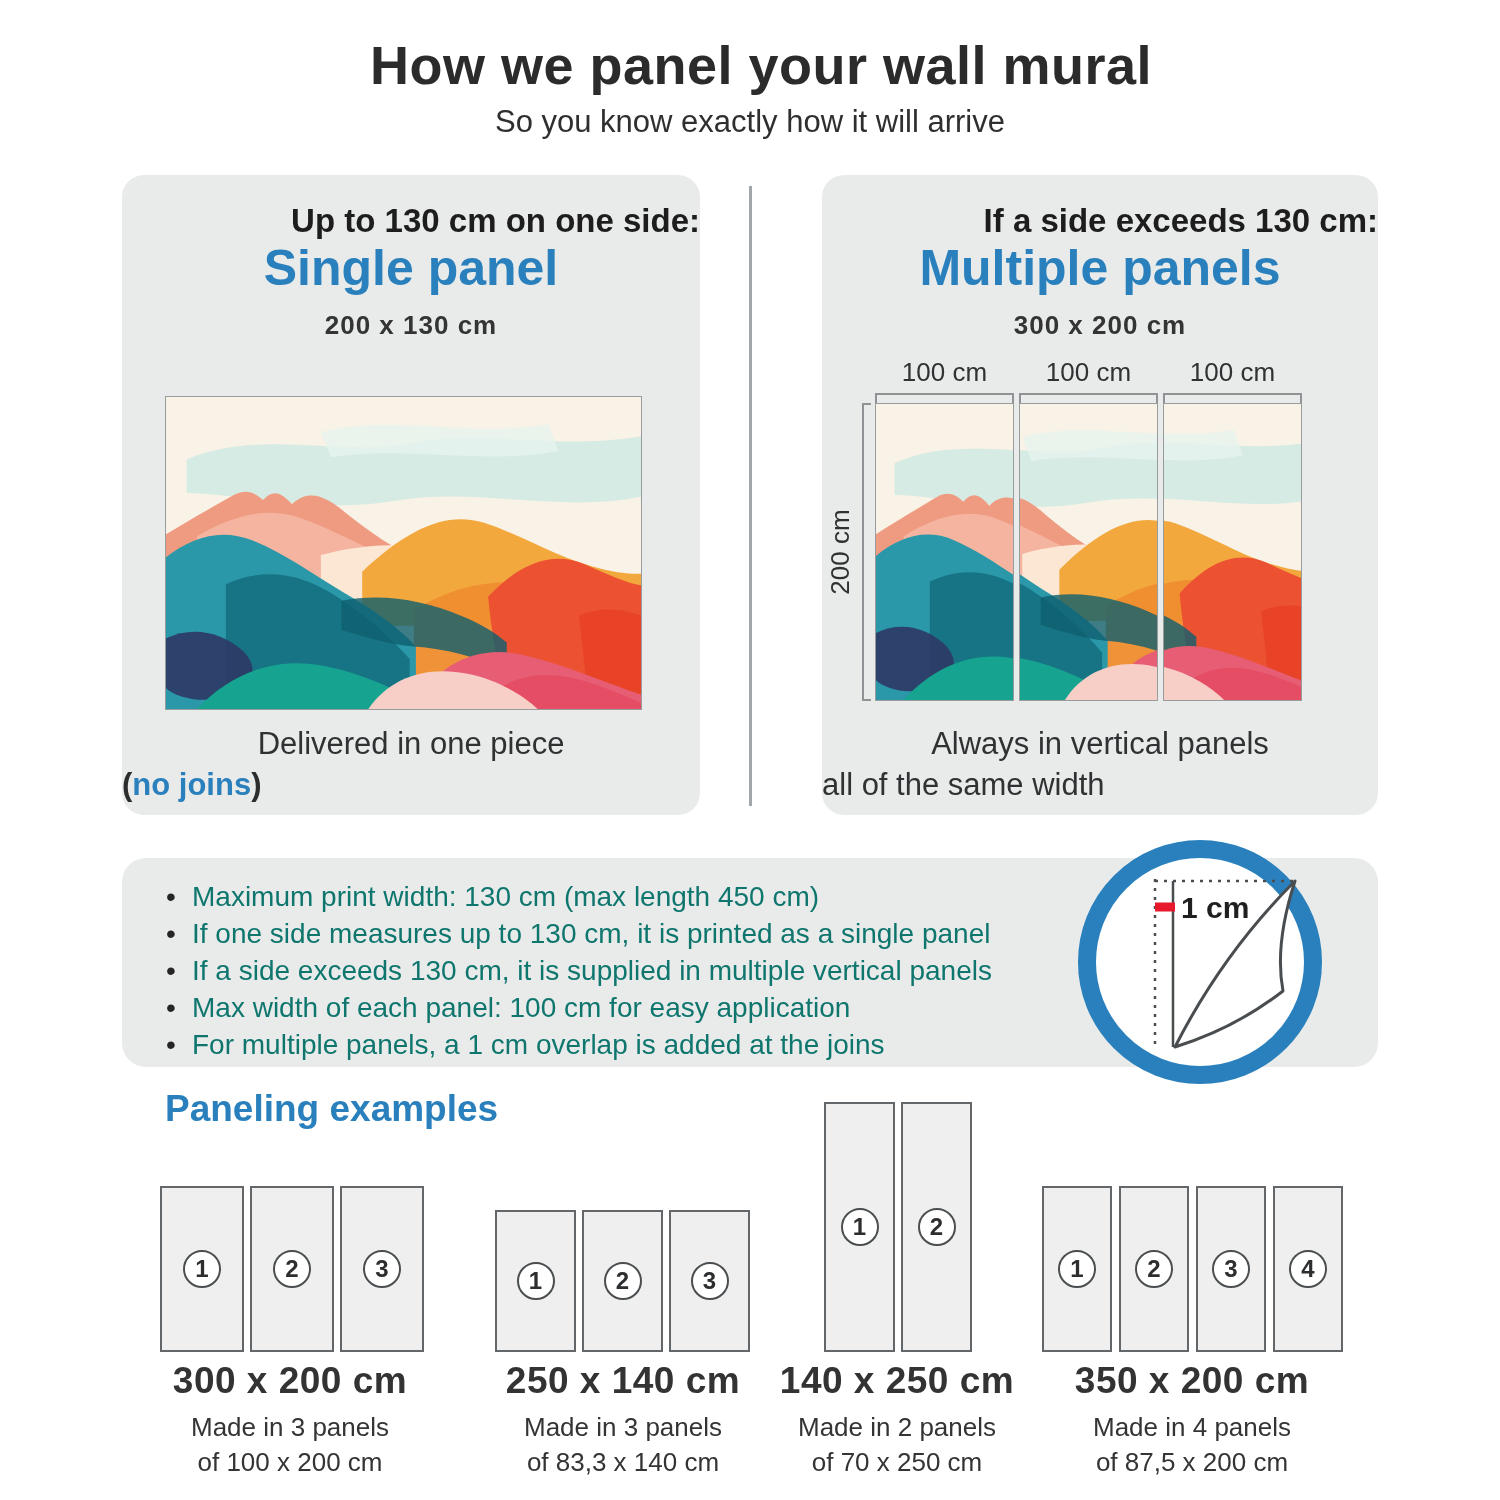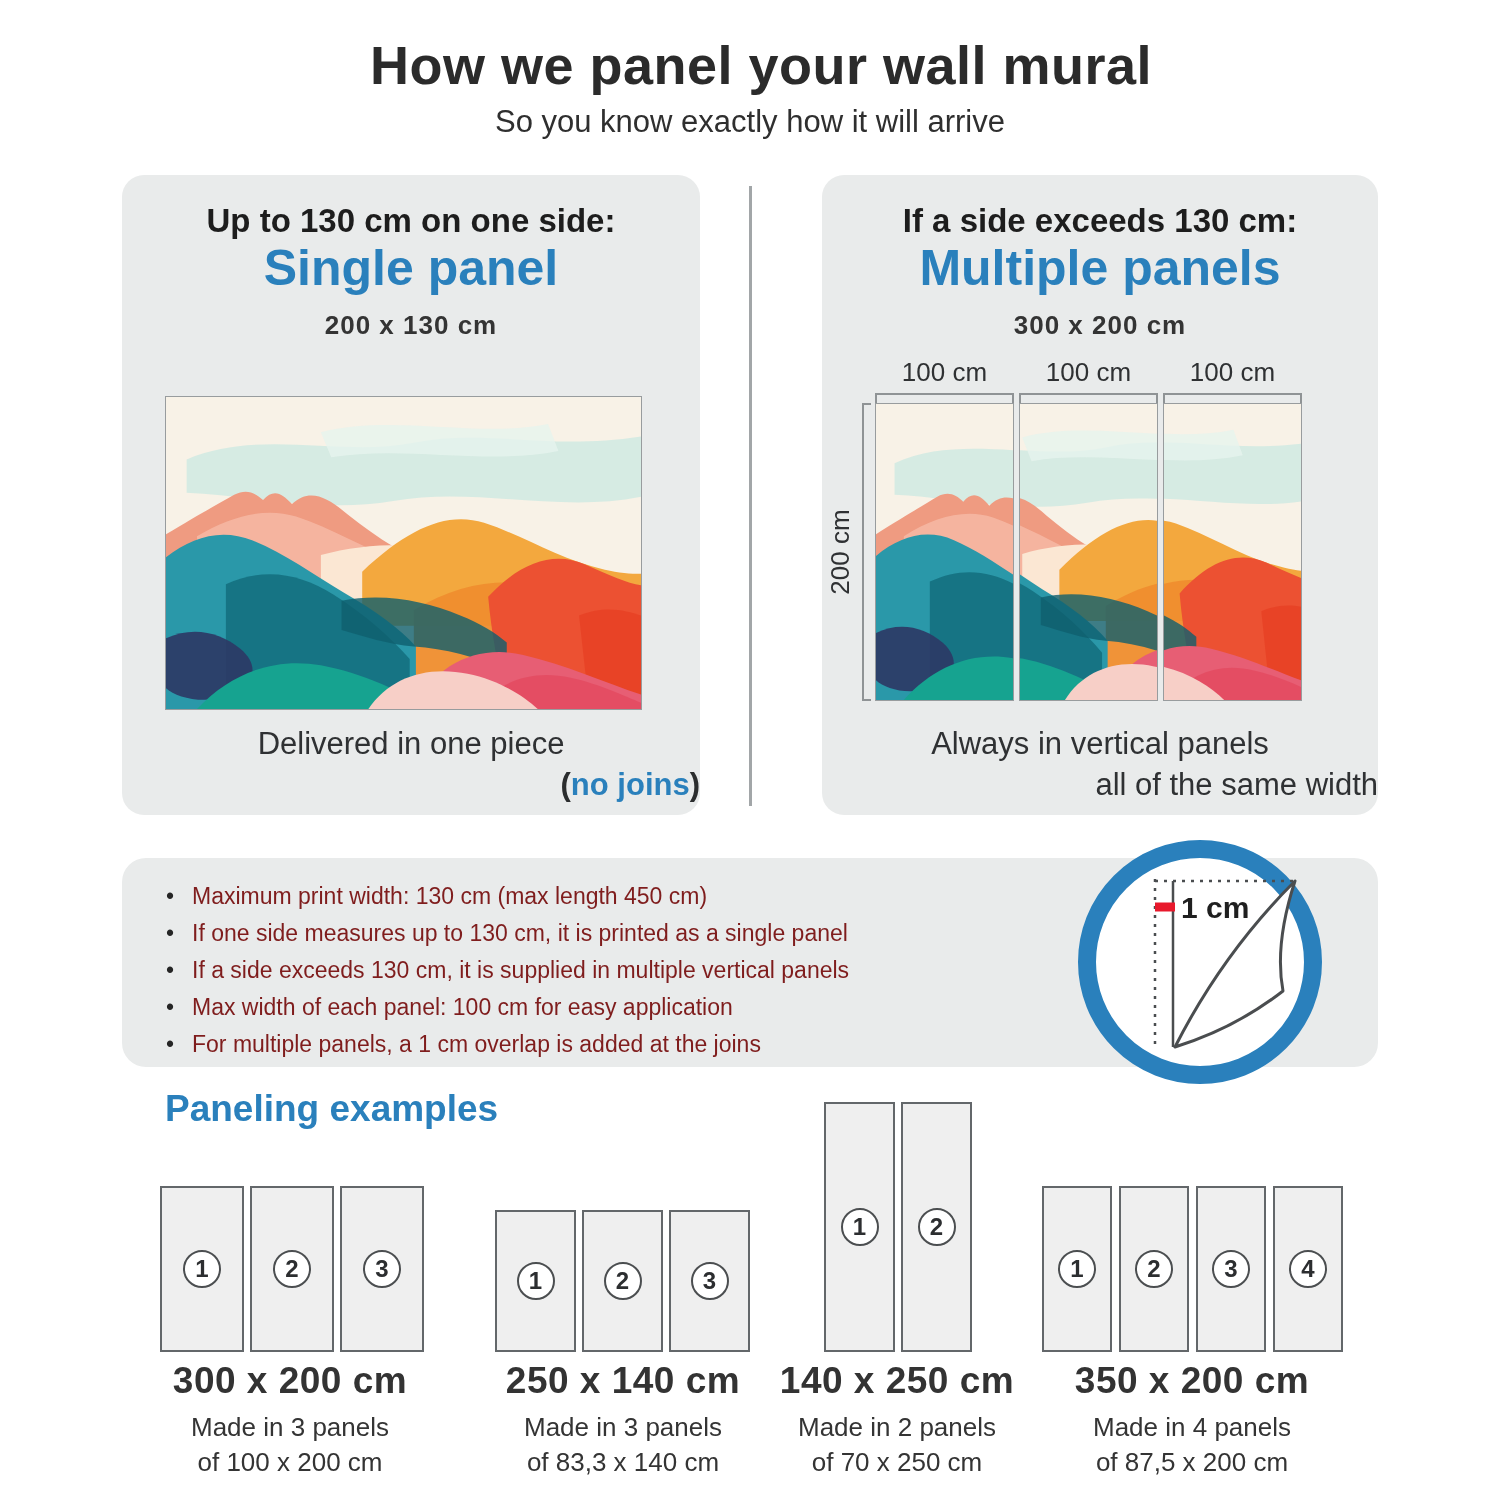--- a/index.html
+++ b/index.html
@@ -11,30 +11,30 @@
     font-size:54px;font-weight:bold;color:#2b2b2b;letter-spacing:.5px;margin:0;padding-left:11px;}
   .subtitle{position:absolute;top:104px;left:0;width:100%;text-align:center;
     font-size:31px;color:#2f2f2f;}
 
   
   .card{position:absolute;top:175px;height:640px;background:#e9ebeb;border-radius:22px;}
   .card-left{left:122px;width:578px;}
   .card-right{left:822px;width:556px;}
   .divider{position:absolute;left:749px;top:186px;width:3px;height:620px;background:#a2a6a8;}
 
-  .cond{position:absolute;top:27px;left:0;width:100%;text-align:center;
+  .cond{position:absolute;top:27px;left:0;width:100%;text-align:right;
     font-size:33px;font-weight:bold;color:#1d1d1d;}
   .cname{position:absolute;top:64px;left:0;width:100%;text-align:center;
     font-size:50px;font-weight:bold;color:#2a80bc;}
   .csize{position:absolute;top:135px;left:0;width:100%;text-align:center;
     font-size:26px;font-weight:bold;color:#343434;letter-spacing:1px;}
 
   .cap1{position:absolute;top:551px;left:0;width:100%;text-align:center;
     font-size:31px;color:#2f3133;}
-  .cap2{position:absolute;top:592px;left:0;width:100%;text-align:right;
+  .cap2{position:absolute;top:592px;left:0;width:100%;text-align:left;
     font-size:31px;color:#2f3133;}
   .cap2 .paren{font-weight:bold;color:#2b2d2e;}
   .cap2 .blue{font-weight:bold;color:#2a80bc;}
 
   
   .mural-frame{position:absolute;left:43px;top:221px;width:475px;height:312px;
     border:1px solid #989c9e;background:#fff;overflow:hidden;}
   .mural-frame svg{display:block;width:475px;height:312px;}
 
   
@@ -49,21 +49,21 @@
   .panels3{position:absolute;left:53px;top:228px;width:427px;height:298px;display:flex;gap:5px;}
   .mpanel{width:137px;height:296px;border:1px solid #989c9e;background:#fff;
     position:relative;overflow:hidden;}
   .mpanel svg{position:absolute;top:0;width:427px;height:296px;}
   .s0{left:0;} .s1{left:-137px;} .s2{left:-274px;}
 
   
   .infobox{position:absolute;left:122px;top:858px;width:1256px;height:209px;
     background:#e9ebeb;border-radius:24px;}
   .infobox ul{list-style:none;margin:0;padding:20px 0 0 44px;}
-  .infobox li{font-size:23px;color:#7f1d1d;line-height:37px;padding-left:26px;position:relative;}
+  .infobox li{font-size:28px;color:#0f766e;line-height:37px;padding-left:26px;position:relative;}
   .infobox li::before{content:"\2022";position:absolute;left:0;top:0;color:#252525;}
 
   
   .overlap-badge{position:absolute;left:1077px;top:839px;width:246px;height:246px;}
   .overlap-badge svg{display:block;width:246px;height:246px;}
 
   
   .ex-head{position:absolute;left:165px;top:1088px;margin:0;
     font-size:37px;font-weight:bold;color:#2a80bc;}
   .ex-panels{position:absolute;display:flex;}

